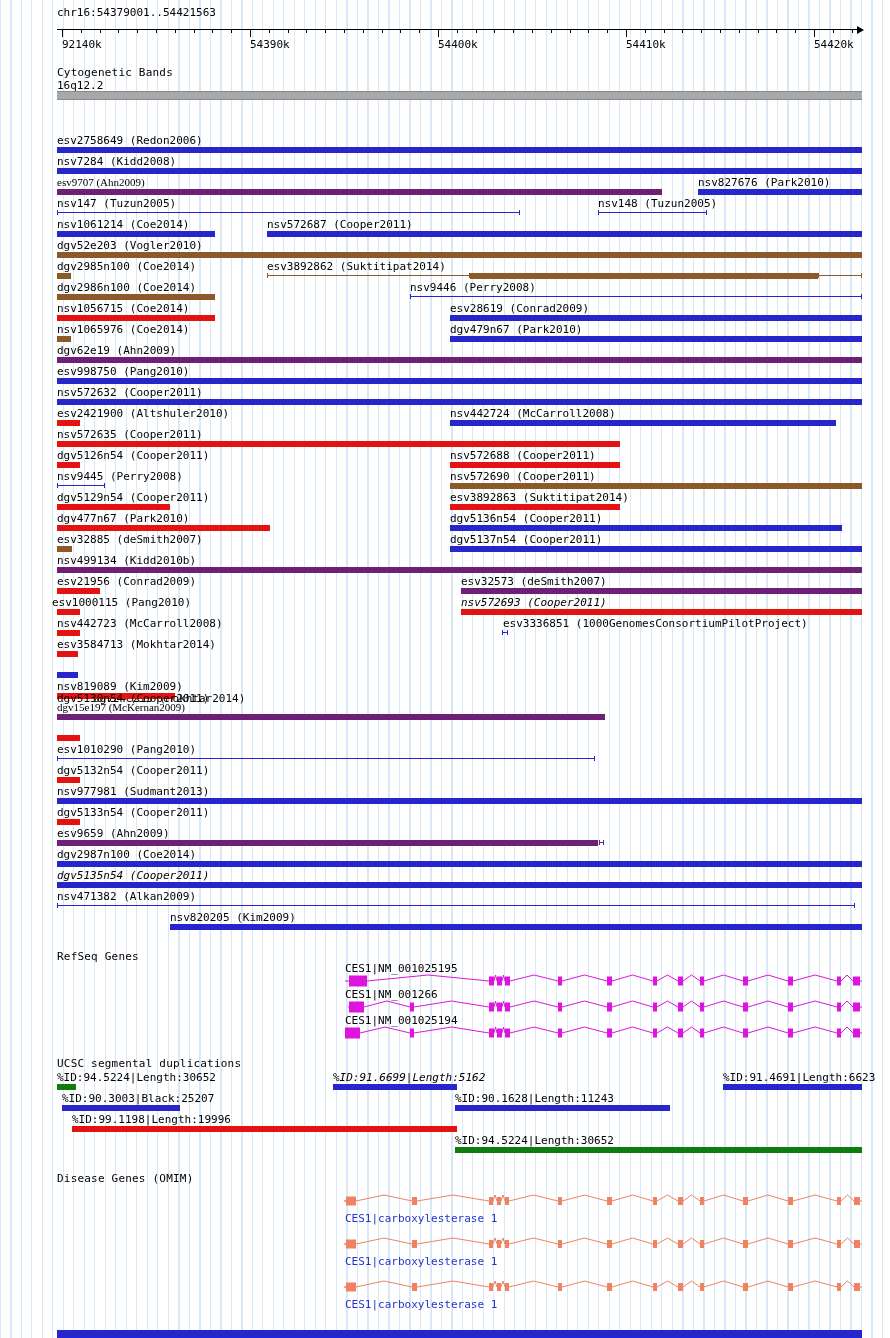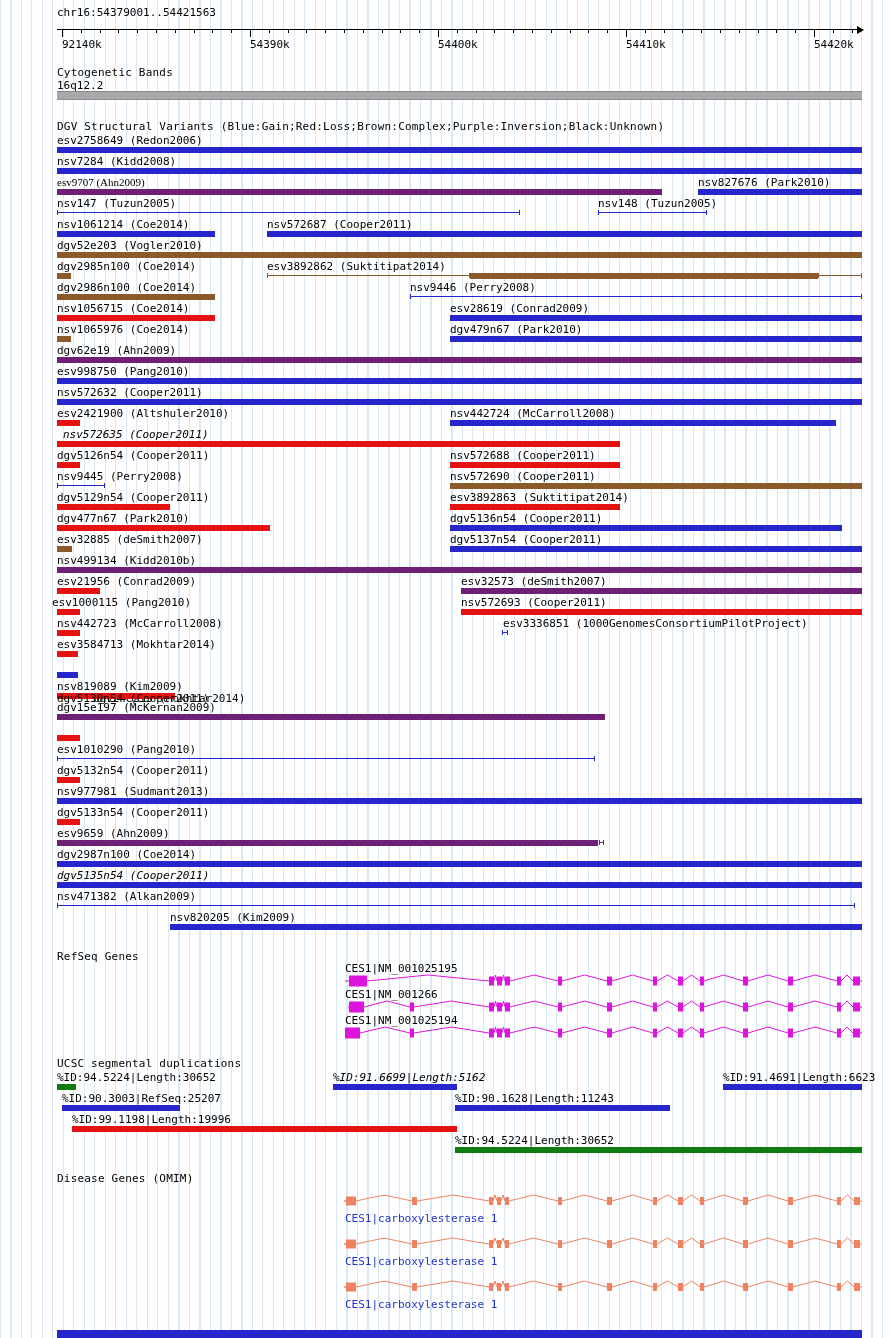--- a/index.html
+++ b/index.html
@@ -18,21 +18,20 @@
   .gene-label-refseq { color:#000000; }
   .gene-label-omim { color:#2233cc; }
 </style>
 </head>
 <body>
 
 <div class="stage" id="stage">
   <div class="lbl" style="left:57px;top:6px">chr16:54379001..54421563</div>
   <div class="hdr" style="left:57px;top:66px">Cytogenetic Bands</div>
   <div class="lbl" style="left:57px;top:79px">16q12.2</div>
-  <div class="hdr" style="left:57px;top:120px">DGV Structural Variants (Blue:Gain;Red:Loss;Brown:Complex;Purple:Inversion;Black:Unknown)</div>
   <div class="hdr" style="left:57px;top:950px">RefSeq Genes</div>
   <div class="hdr" style="left:57px;top:1057px">UCSC segmental duplications</div>
   <div class="hdr" style="left:57px;top:1172px">Disease Genes (OMIM)</div>
 <div class="abs" style="left: 57px; top: 29px; width: 801px; height: 1px; background: rgb(0, 0, 0);"></div>
     <div class="abs" style="left: 857px; top: 26px; width: 0px; height: 0px; border-left: 7px solid rgb(0, 0, 0); border-top: 4px solid transparent; border-bottom: 4px solid transparent;"></div>
     <div class="abs" style="left: 62px; top: 29px; width: 1px; height: 4px; background: rgb(0, 0, 0);"></div>
     <div class="abs" style="left: 81px; top: 29px; width: 1px; height: 4px; background: rgb(0, 0, 0);"></div>
     <div class="abs" style="left: 100px; top: 29px; width: 1px; height: 4px; background: rgb(0, 0, 0);"></div>
     <div class="abs" style="left: 118px; top: 29px; width: 1px; height: 4px; background: rgb(0, 0, 0);"></div>
     <div class="abs" style="left: 137px; top: 29px; width: 1px; height: 4px; background: rgb(0, 0, 0);"></div>
@@ -134,21 +133,21 @@
     <div class="abs" style="left: 57px; top: 344px;">dgv62e19 (Ahn2009)</div>
     <div class="abs" style="left: 57px; top: 357px; width: 805px; height: 6px; background: rgb(110, 32, 118);"></div>
     <div class="abs" style="left: 57px; top: 365px;">esv998750 (Pang2010)</div>
     <div class="abs" style="left: 57px; top: 378px; width: 805px; height: 6px; background: rgb(38, 38, 204);"></div>
     <div class="abs" style="left: 57px; top: 386px;">nsv572632 (Cooper2011)</div>
     <div class="abs" style="left: 57px; top: 399px; width: 805px; height: 6px; background: rgb(38, 38, 204);"></div>
     <div class="abs" style="left: 57px; top: 407px;">esv2421900 (Altshuler2010)</div>
     <div class="abs" style="left: 57px; top: 420px; width: 23px; height: 6px; background: rgb(229, 18, 18);"></div>
     <div class="abs" style="left: 450px; top: 407px;">nsv442724 (McCarroll2008)</div>
     <div class="abs" style="left: 450px; top: 420px; width: 386px; height: 6px; background: rgb(38, 38, 204);"></div>
-    <div class="abs" style="left: 63px; top: 428px; font-style: italic;">nsv572635 (Cooper2011)</div>
+    <div class="abs" style="left: 57px; top: 428px;">nsv572635 (Cooper2011)</div>
     <div class="abs" style="left: 57px; top: 441px; width: 563px; height: 6px; background: rgb(229, 18, 18);"></div>
     <div class="abs" style="left: 57px; top: 449px;">dgv5126n54 (Cooper2011)</div>
     <div class="abs" style="left: 57px; top: 462px; width: 23px; height: 6px; background: rgb(229, 18, 18);"></div>
     <div class="abs" style="left: 450px; top: 449px;">nsv572688 (Cooper2011)</div>
     <div class="abs" style="left: 450px; top: 462px; width: 170px; height: 6px; background: rgb(229, 18, 18);"></div>
     <div class="abs" style="left: 57px; top: 470px;">nsv9445 (Perry2008)</div>
     <div class="abs" style="left: 57px; top: 485px; width: 48px; height: 1px; background: rgb(38, 38, 204);"></div>
     <div class="abs" style="left: 57px; top: 483px; width: 1px; height: 5px; background: rgb(38, 38, 204);"></div>
     <div class="abs" style="left: 104px; top: 483px; width: 1px; height: 5px; background: rgb(38, 38, 204);"></div>
     <div class="abs" style="left: 450px; top: 470px;">nsv572690 (Cooper2011)</div>
@@ -166,35 +165,35 @@
     <div class="abs" style="left: 450px; top: 533px;">dgv5137n54 (Cooper2011)</div>
     <div class="abs" style="left: 450px; top: 546px; width: 412px; height: 6px; background: rgb(38, 38, 204);"></div>
     <div class="abs" style="left: 57px; top: 554px;">nsv499134 (Kidd2010b)</div>
     <div class="abs" style="left: 57px; top: 567px; width: 805px; height: 6px; background: rgb(110, 32, 118);"></div>
     <div class="abs" style="left: 57px; top: 575px;">esv21956 (Conrad2009)</div>
     <div class="abs" style="left: 57px; top: 588px; width: 43px; height: 6px; background: rgb(229, 18, 18);"></div>
     <div class="abs" style="left: 461px; top: 575px;">esv32573 (deSmith2007)</div>
     <div class="abs" style="left: 461px; top: 588px; width: 401px; height: 6px; background: rgb(110, 32, 118);"></div>
     <div class="abs" style="left: 52px; top: 596px;">esv1000115 (Pang2010)</div>
     <div class="abs" style="left: 57px; top: 609px; width: 23px; height: 6px; background: rgb(229, 18, 18);"></div>
-    <div class="abs" style="left: 461px; top: 596px;">nsv572693 (Cooper2011)</div>
+    <div class="abs" style="left: 461px; top: 596px; font-style: italic;">nsv572693 (Cooper2011)</div>
     <div class="abs" style="left: 461px; top: 609px; width: 401px; height: 6px; background: rgb(229, 18, 18);"></div>
     <div class="abs" style="left: 57px; top: 617px;">nsv442723 (McCarroll2008)</div>
     <div class="abs" style="left: 57px; top: 630px; width: 23px; height: 6px; background: rgb(229, 18, 18);"></div>
     <div class="abs" style="left: 503px; top: 617px;">esv3336851 (1000GenomesConsortiumPilotProject)</div>
     <div class="abs" style="left: 502px; top: 632px; width: 6px; height: 1px; background: rgb(38, 38, 204);"></div>
     <div class="abs" style="left: 502px; top: 630px; width: 1px; height: 5px; background: rgb(38, 38, 204);"></div>
     <div class="abs" style="left: 507px; top: 630px; width: 1px; height: 5px; background: rgb(38, 38, 204);"></div>
     <div class="abs" style="left: 57px; top: 638px;">esv3584713 (Mokhtar2014)</div>
     <div class="abs" style="left: 57px; top: 651px; width: 21px; height: 6px; background: rgb(229, 18, 18);"></div>
     <div class="abs" style="left: 57px; top: 692px; margin-left: 36px;">dgv24e213 (Mokhtar2014)</div>
     <div class="abs" style="left: 57px; top: 672px; width: 21px; height: 6px; background: rgb(38, 38, 204);"></div>
     <div class="abs" style="left: 57px; top: 680px;">nsv819089 (Kim2009)</div>
     <div class="abs" style="left: 57px; top: 693px; width: 118px; height: 6px; background: rgb(229, 18, 18);"></div>
-    <div class="abs" style="left: 57px; top: 701px;">dgv15e197 (McKernan2009)</div>
+    <div class="abs" style="left: 57px; top: 701px; font-family: Liberation Serif, serif;">dgv15e197 (McKernan2009)</div>
     <div class="abs" style="left: 57px; top: 714px; width: 548px; height: 6px; background: rgb(110, 32, 118);"></div>
     <div class="abs" style="left: 57px; top: 692px;">dgv5130n54 (Cooper2011)</div>
     <div class="abs" style="left: 57px; top: 735px; width: 23px; height: 6px; background: rgb(229, 18, 18);"></div>
     <div class="abs" style="left: 57px; top: 743px;">esv1010290 (Pang2010)</div>
     <div class="abs" style="left: 57px; top: 758px; width: 538px; height: 1px; background: rgb(38, 38, 204);"></div>
     <div class="abs" style="left: 57px; top: 756px; width: 1px; height: 5px; background: rgb(38, 38, 204);"></div>
     <div class="abs" style="left: 594px; top: 756px; width: 1px; height: 5px; background: rgb(38, 38, 204);"></div>
     <div class="abs" style="left: 57px; top: 764px;">dgv5132n54 (Cooper2011)</div>
     <div class="abs" style="left: 57px; top: 777px; width: 23px; height: 6px; background: rgb(229, 18, 18);"></div>
     <div class="abs" style="left: 57px; top: 785px;">nsv977981 (Sudmant2013)</div>
@@ -325,21 +324,21 @@
       <rect x="444" y="4" width="5" height="8" fill="#ef8260"></rect>
       <rect x="493" y="4" width="4" height="8" fill="#ef8260"></rect>
       <rect x="510" y="4" width="6" height="8" fill="#ef8260"></rect>
     </svg>
     <div class="abs" style="left: 57px; top: 1071px;">%ID:94.5224|Length:30652</div>
     <div class="abs" style="left: 57px; top: 1084px; width: 19px; height: 6px; background: rgb(14, 124, 14);"></div>
     <div class="abs" style="left: 333px; top: 1071px; font-style: italic;">%ID:91.6699|Length:5162</div>
     <div class="abs" style="left: 333px; top: 1084px; width: 124px; height: 6px; background: rgb(38, 38, 204);"></div>
     <div class="abs" style="left: 723px; top: 1071px;">%ID:91.4691|Length:6623</div>
     <div class="abs" style="left: 723px; top: 1084px; width: 139px; height: 6px; background: rgb(38, 38, 204);"></div>
-    <div class="abs" style="left: 62px; top: 1092px;">%ID:90.3003|RefSeq:25207</div>
+    <div class="abs" style="left: 62px; top: 1092px;">%ID:90.3003|Black:25207</div>
     <div class="abs" style="left: 62px; top: 1105px; width: 118px; height: 6px; background: rgb(38, 38, 204);"></div>
     <div class="abs" style="left: 455px; top: 1092px;">%ID:90.1628|Length:11243</div>
     <div class="abs" style="left: 455px; top: 1105px; width: 215px; height: 6px; background: rgb(38, 38, 204);"></div>
     <div class="abs" style="left: 72px; top: 1113px;">%ID:99.1198|Length:19996</div>
     <div class="abs" style="left: 72px; top: 1126px; width: 385px; height: 6px; background: rgb(229, 18, 18);"></div>
     <div class="abs" style="left: 455px; top: 1134px;">%ID:94.5224|Length:30652</div>
     <div class="abs" style="left: 455px; top: 1147px; width: 407px; height: 6px; background: rgb(14, 124, 14);"></div>
     <div class="abs" style="left: 57px; top: 1330px; width: 805px; height: 8px; background: rgb(38, 38, 204);"></div>
   </div>
 

